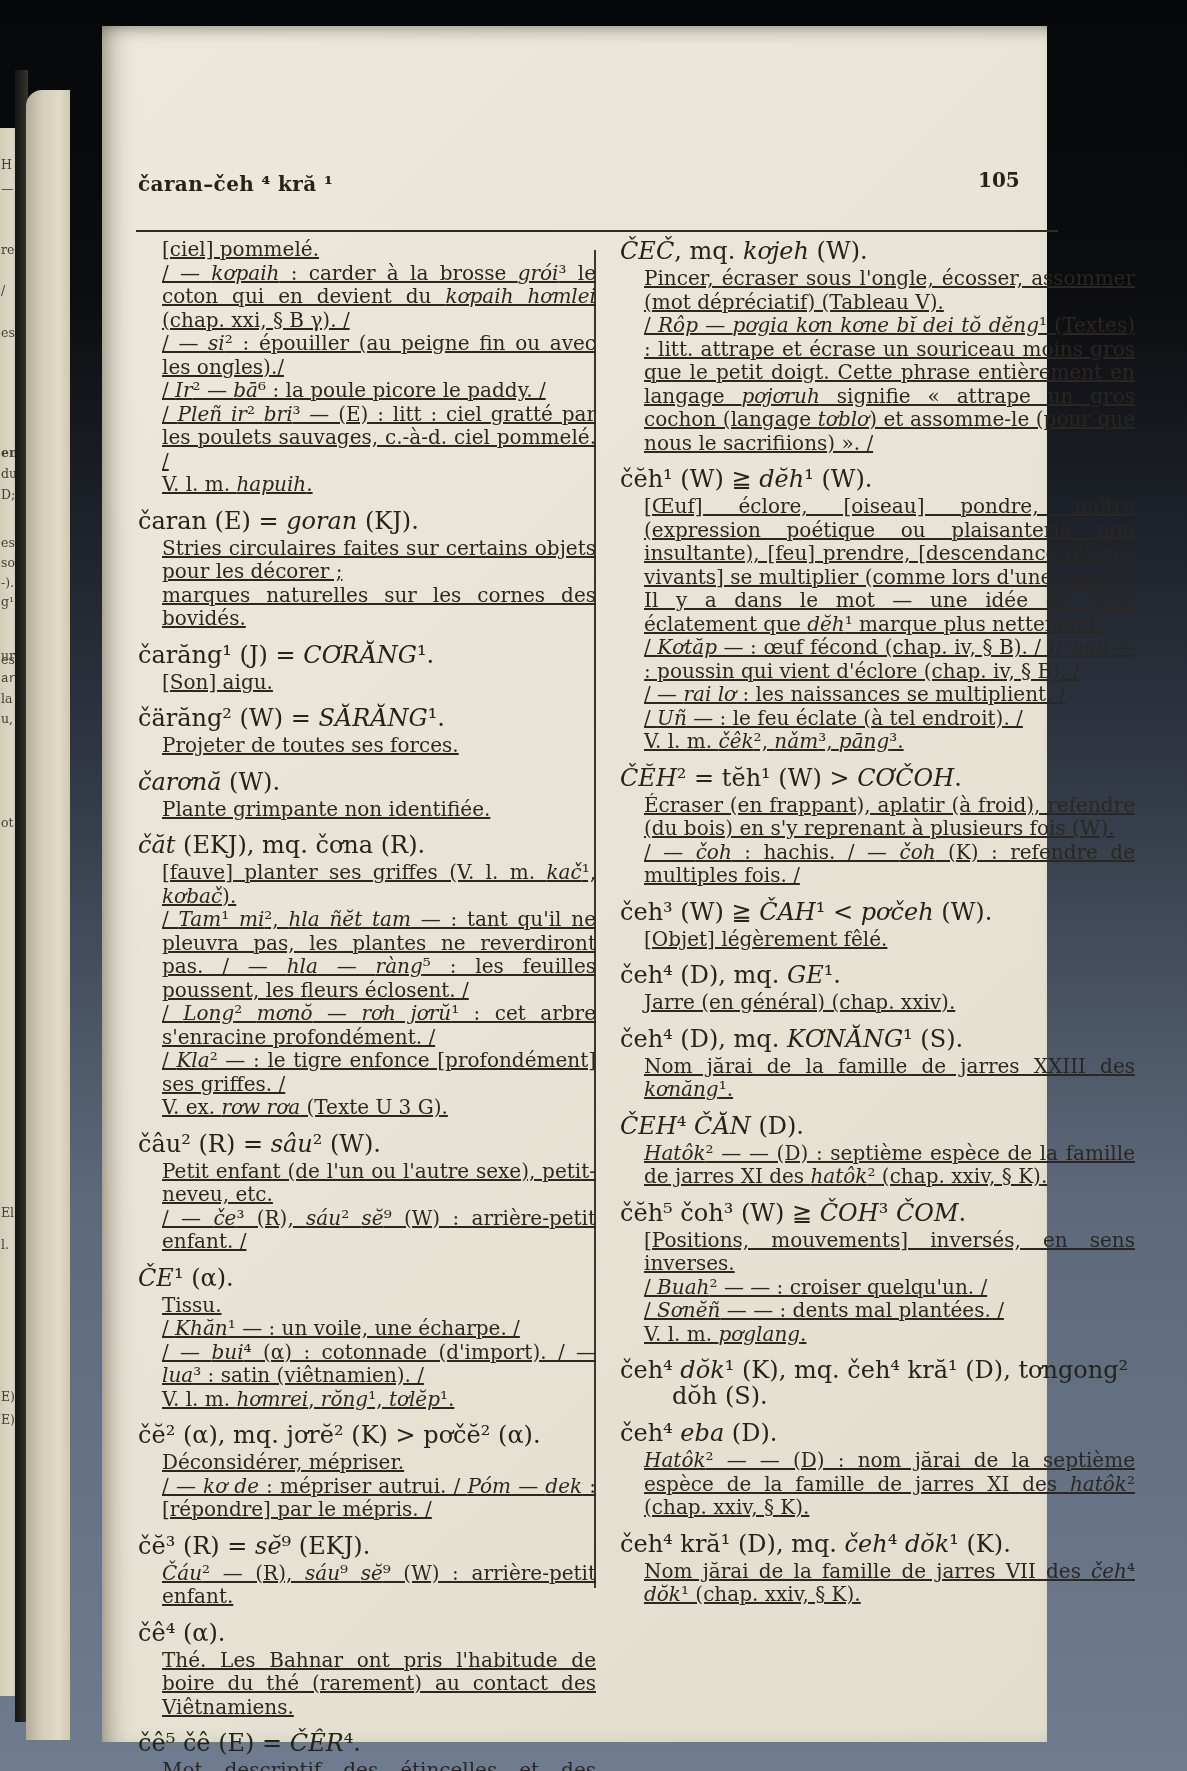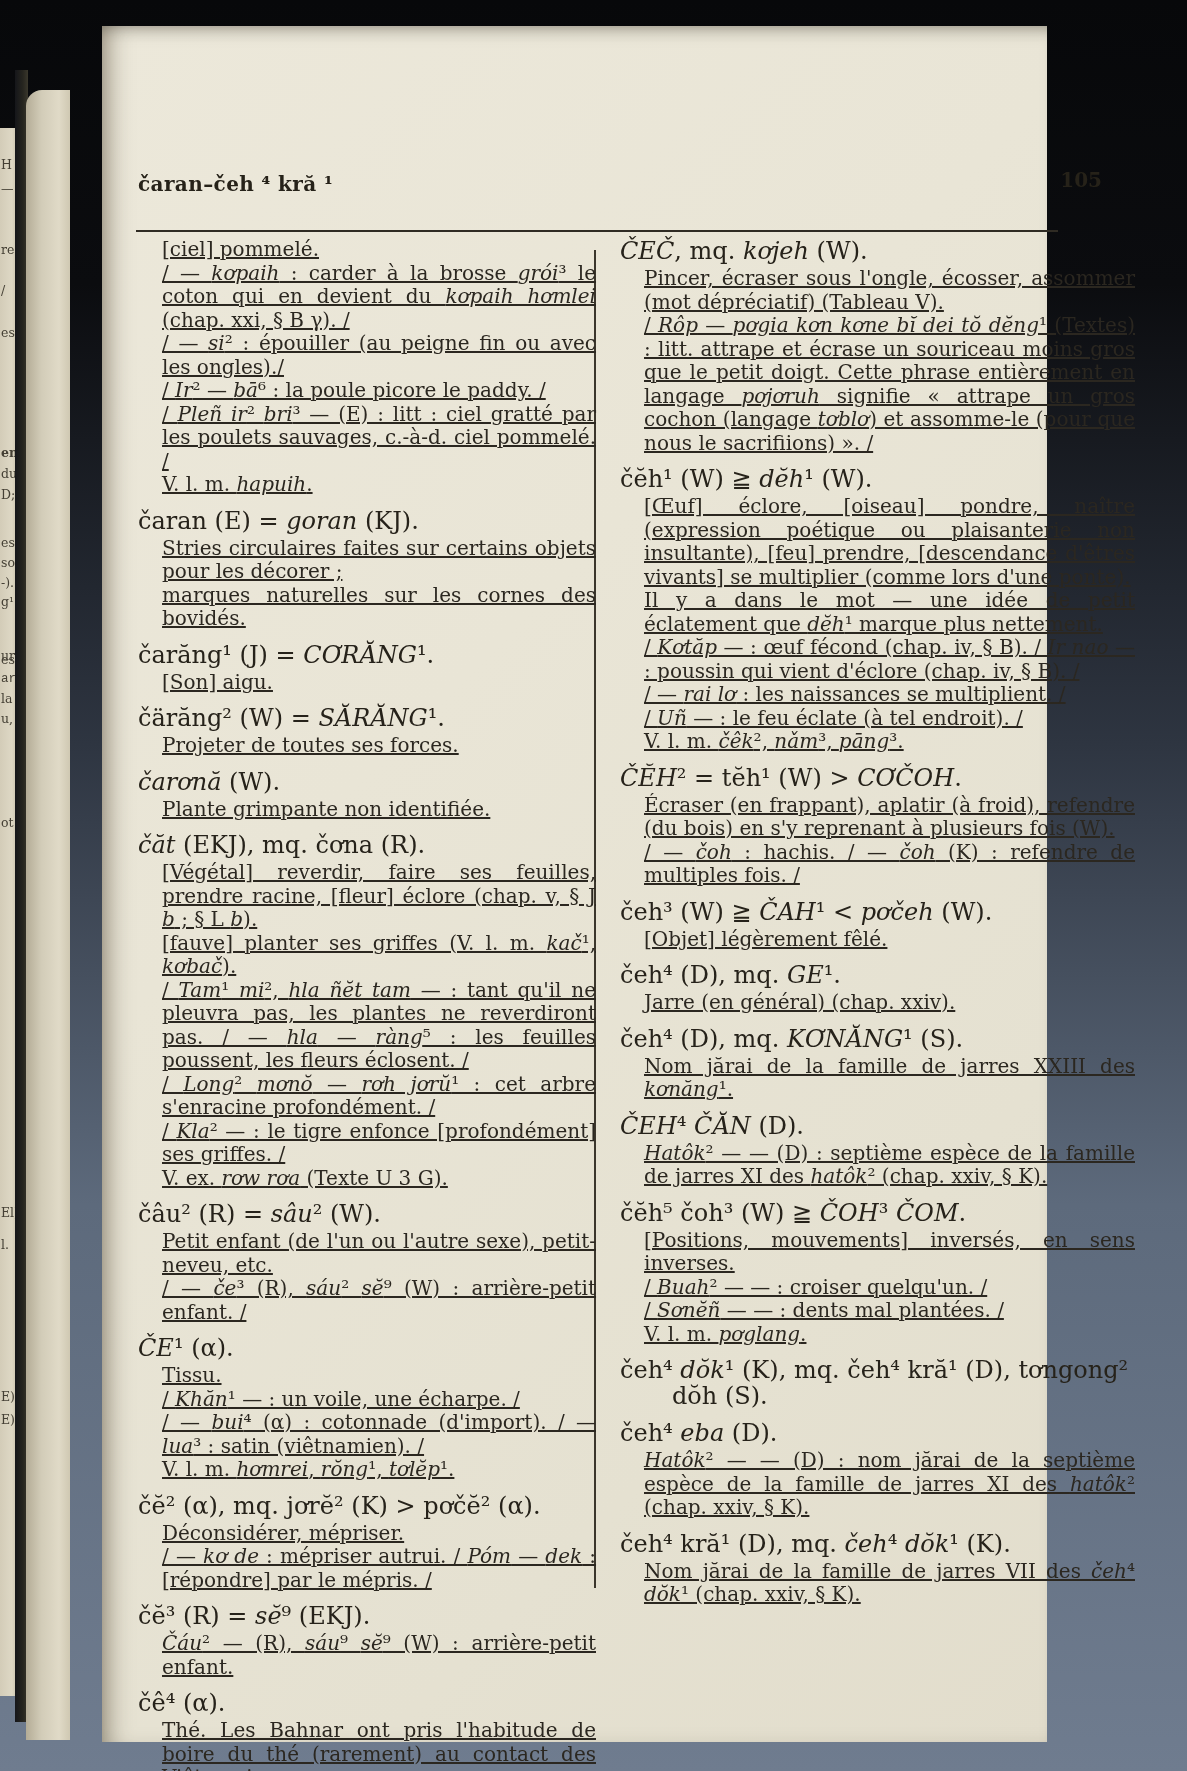--- a/index.html
+++ b/index.html
@@ -19,21 +19,21 @@
   
   .underpage{position:absolute;left:26px;top:90px;width:44px;height:1650px;
     border-top-left-radius:16px;
     background:linear-gradient(90deg,#b4ac96 0%,#d2ccb8 35%,#e0dac7 75%,#cfc8b2 100%);}
   
   .page{position:absolute;left:66px;top:26px;width:945px;height:1716px;
     background:linear-gradient(135deg,#ece8da 0%,#e9e5d6 38%,#e5e1d1 75%,#e2ddcc 100%);
     box-shadow:inset 20px 0 26px -16px rgba(60,50,30,.55), inset 0 14px 18px -14px rgba(40,35,25,.5);margin-left:36px;}
   .running-head{position:absolute;left:36px;top:146px;font-size:20px;font-weight:700;
     color:#262219;letter-spacing:.4px;}
-  .page-number{position:absolute;left:924px;top:142px;width:76px;text-align:right;
+  .page-number{position:absolute;left:876px;top:142px;width:76px;
     font-size:20px;font-weight:700;color:#262219;}
   .header-rule{position:absolute;left:34px;top:204px;width:922px;height:2px;background:#2f2b23;}
   .col-divider{position:absolute;left:492px;top:224px;width:2px;height:1338px;background:#3b362c;}
   .col{position:absolute;top:212px;color:#2b2720;}
   .col-left{left:36px;width:458px;}
   .col-right{left:518px;width:515px;}
   .entry{margin:0 0 11px 0;}
   .head{font-size:24px;line-height:26px;font-weight:400;color:#26221a;margin:0 0 3px 0;
     padding-left:52px;text-indent:-52px;}
   .bodyline{font-size:20px;line-height:23.5px;margin:0;padding-left:24px;text-align:justify;text-decoration:underline;}
@@ -112,21 +112,20 @@
         </div>
         <div class="entry">
           <p class="head"><i>čarơnă</i> (W).</p>
           <div class="body">
             <p class="bodyline">Plante grimpante non identifiée.</p>
           </div>
         </div>
         <div class="entry">
           <p class="head"><i>čăt</i> (EKJ), mq. čơna (R).</p>
           <div class="body">
-            <p class="bodyline">[Végétal] reverdir, faire ses feuilles, prendre racine, [fleur] éclore (chap. v, § J <i>b</i> ; § L <i>b</i>).</p>
             <p class="bodyline">[fauve] planter ses griffes (V. l. m. <i>kač</i>¹, <i>kơbač</i>).</p>
             <p class="bodyline">/ <i>Tam</i>¹ <i>mi</i>², <i>hla ñĕt tam</i> — : tant qu'il ne pleuvra pas, les plantes ne reverdiront pas. / — <i>hla</i> — <i>ràng</i>⁵ : les feuilles poussent, les fleurs éclosent. /</p>
             <p class="bodyline">/ <i>Long</i>² <i>mơnŏ</i> — <i>rơh jơrŭ</i>¹ : cet arbre s'enracine profondément. /</p>
             <p class="bodyline">/ <i>Kla</i>² — : le tigre enfonce [profondément] ses griffes. /</p>
             <p class="bodyline">V. ex. <i>rơw rơa</i> (Texte U 3 G).</p>
           </div>
         </div>
         <div class="entry">
           <p class="head">čâu² (R) = <i>sâu</i>² (W).</p>
           <div class="body">

